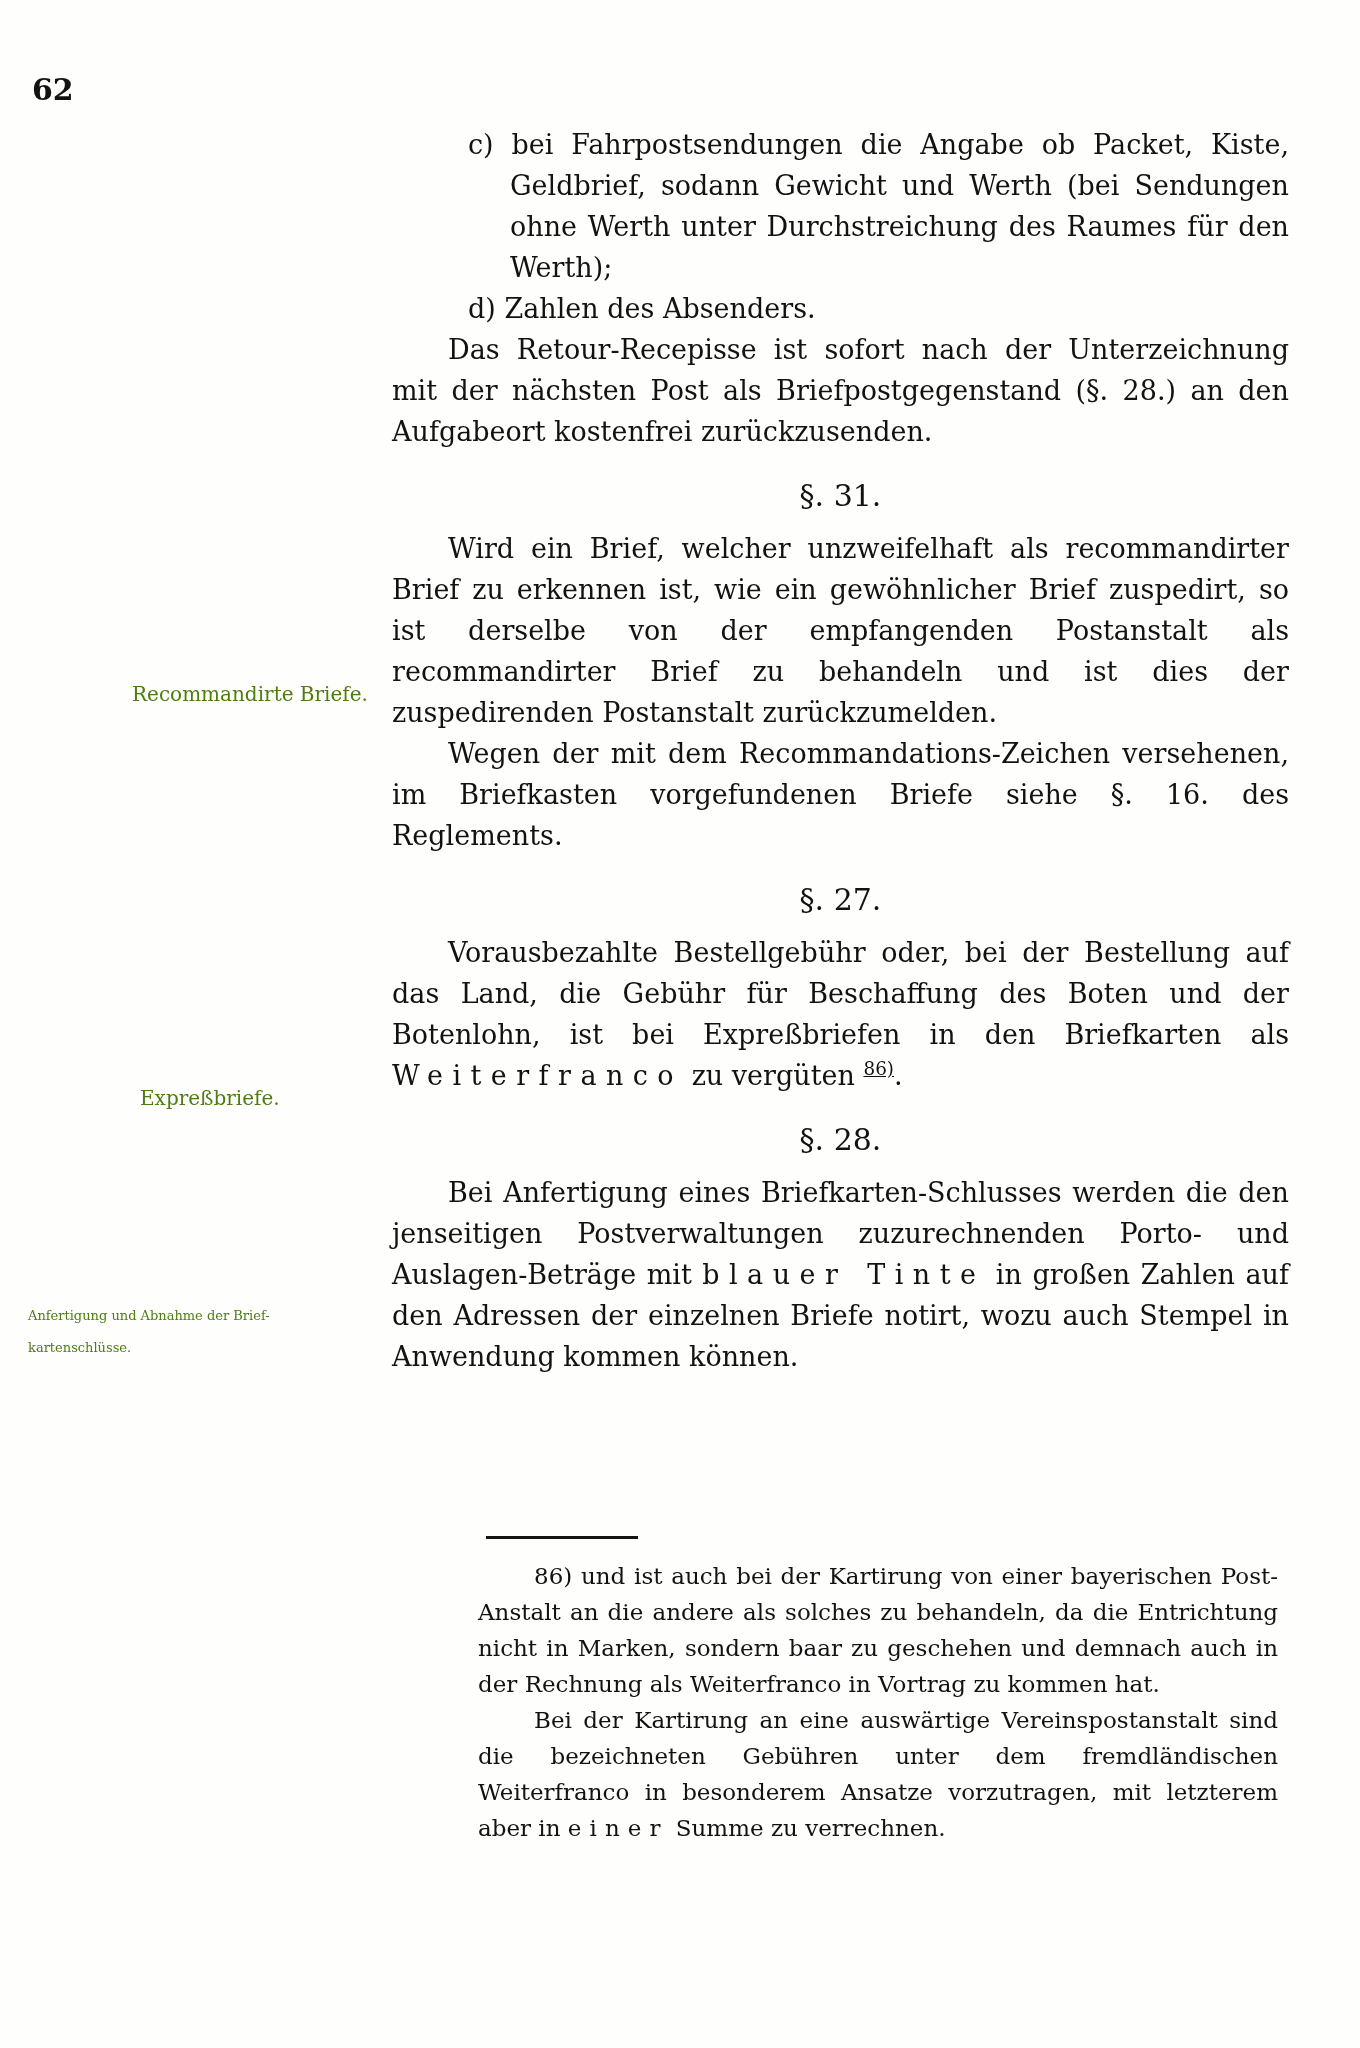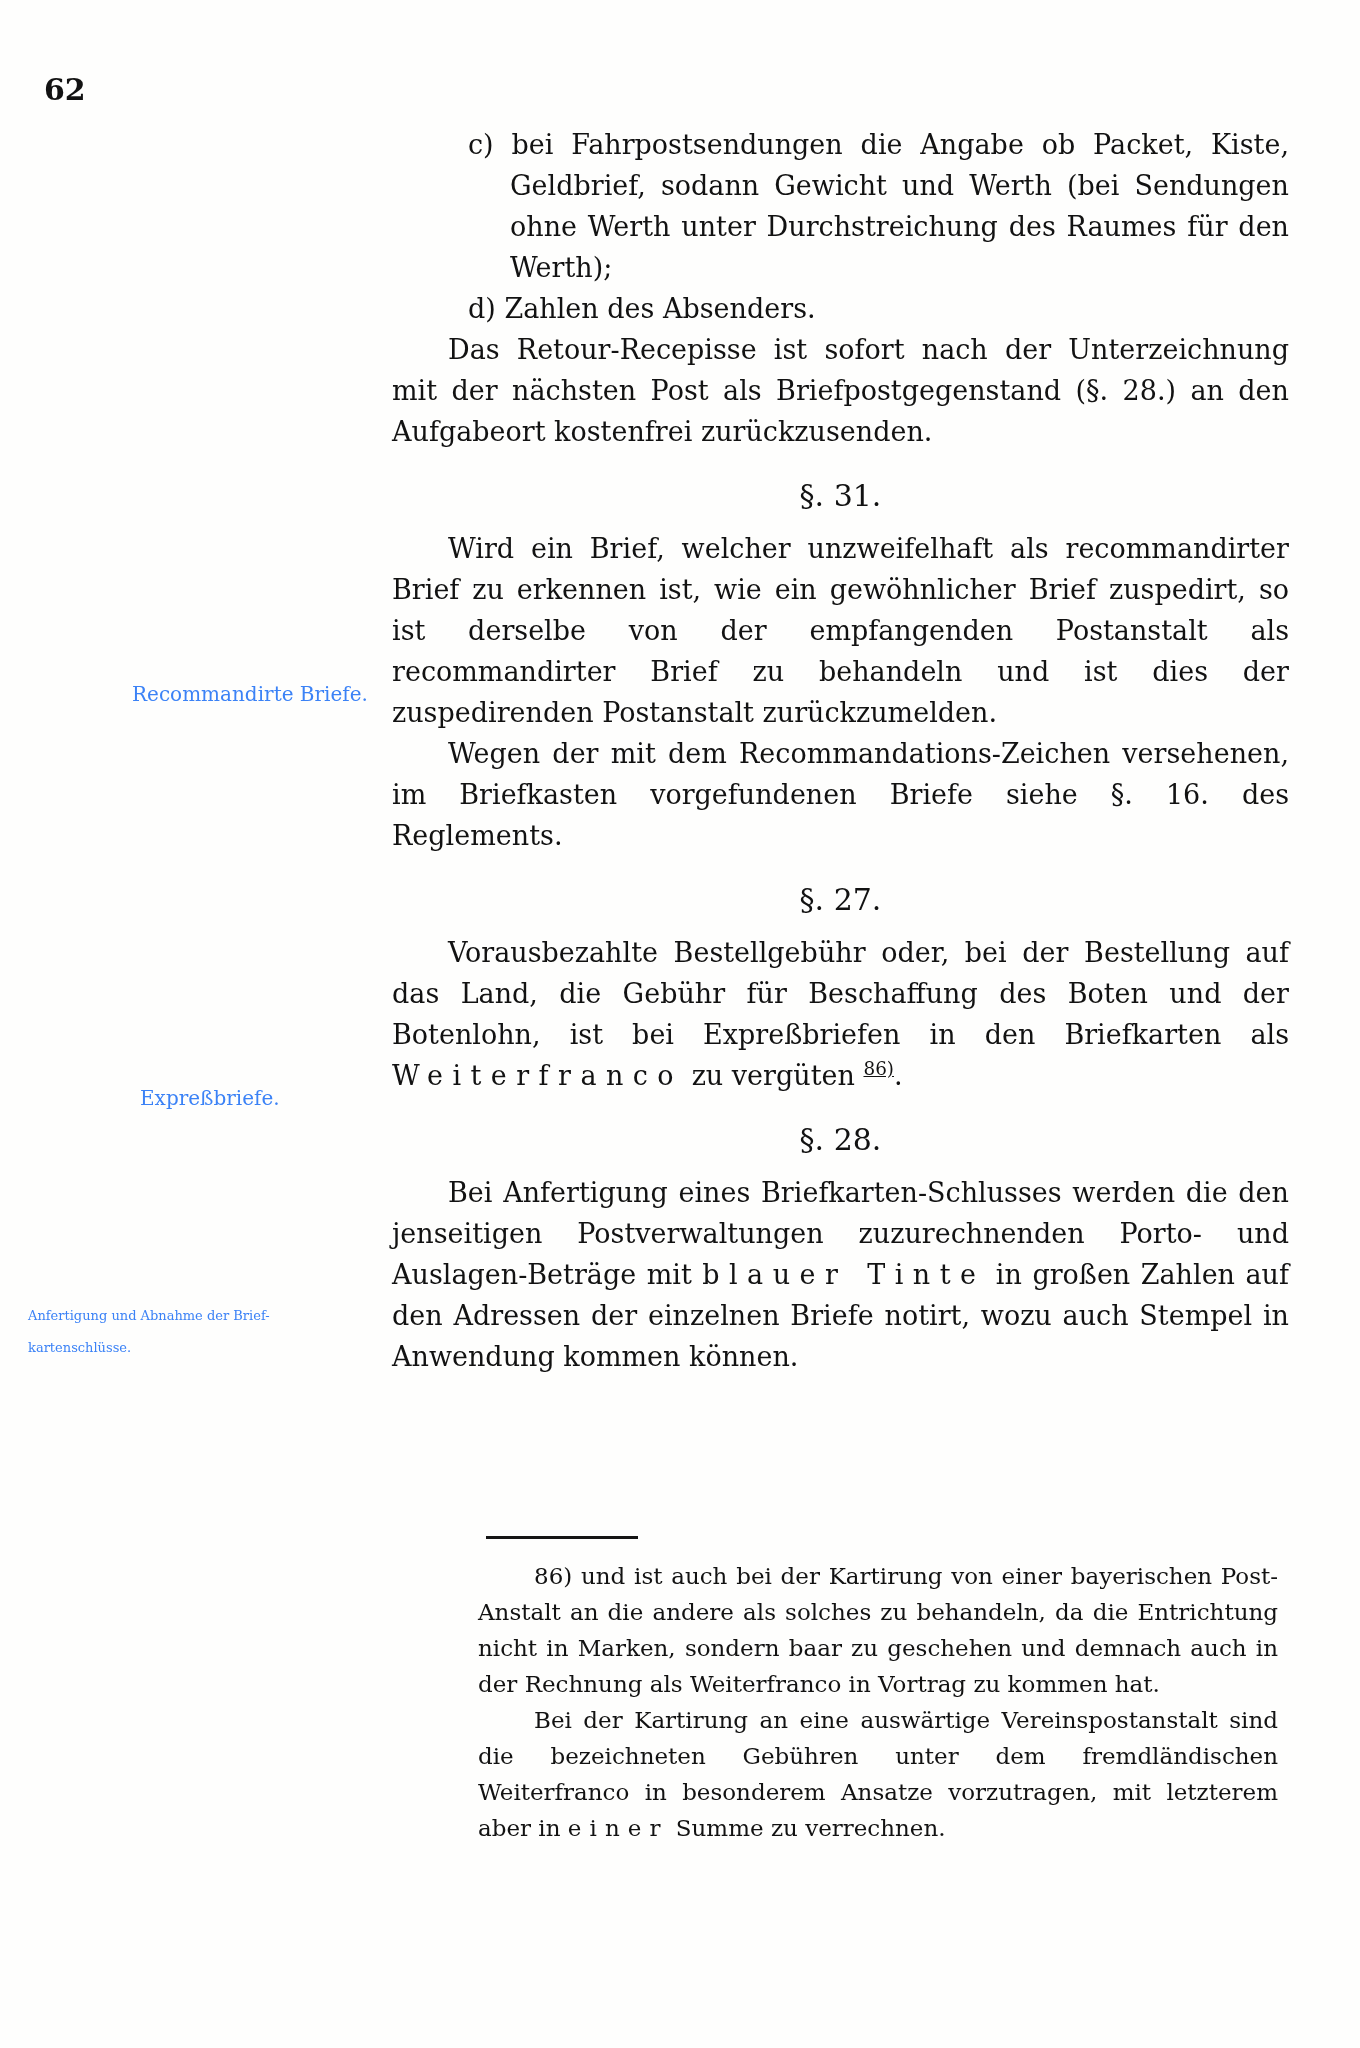--- a/index.html
+++ b/index.html
@@ -7,21 +7,21 @@
     width: 1360px;
     height: 2048px;
     background: #fefefd;
     position: relative;
     font-family: "DejaVu Serif", serif;
     color: #121212;
     overflow: hidden;
   }
   .page-number {
     position: absolute;
-    left: 44px;
+    left: 32px;
     top: 72px;
     font-size: 30px;
     font-weight: bold;
   }
   .body-column {
     position: absolute;
     left: 392px;
     top: 124px;
     width: 897px;
     font-size: 27px;
@@ -41,21 +41,21 @@
     margin: 26px 0 14px 0;
     font-size: 30px;
     font-weight: normal;
     text-align: center;
     line-height: 36px;
   }
   .margin-note {
     position: absolute;
     font-size: 20px;
     line-height: 32px;
-    color: #3b82f6;
+    color: #4d7c0f;
   }
   .note-1 { left: 132px; top: 678px; }
   .note-2 { left: 140px; top: 1082px; }
   .note-3 {
     left: 28px;
     top: 1300px;
     width: 392px;
     text-align: left;
     white-space: pre-line;
     font-size: 13px;

